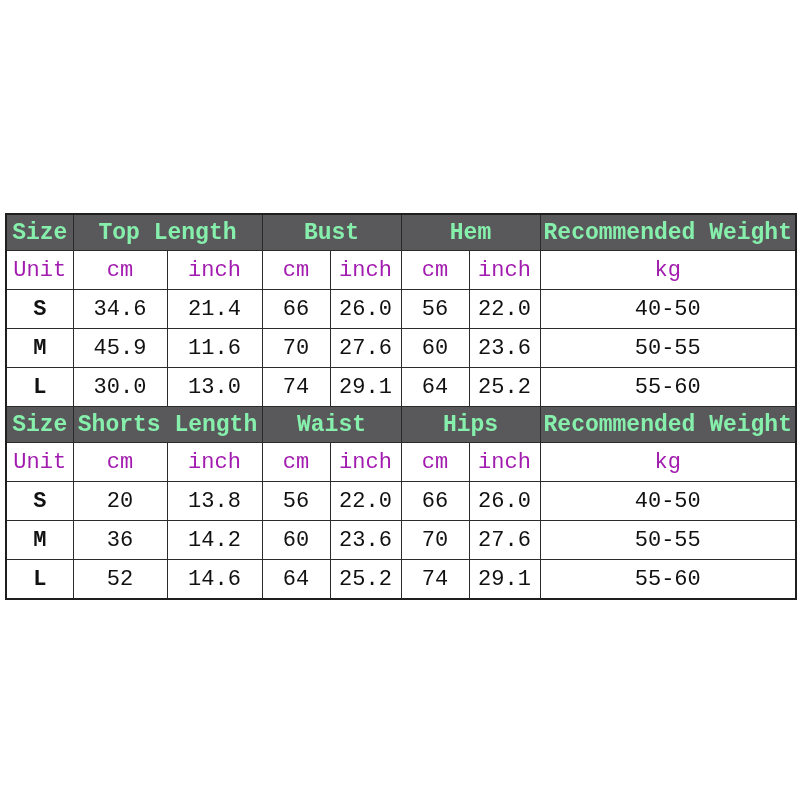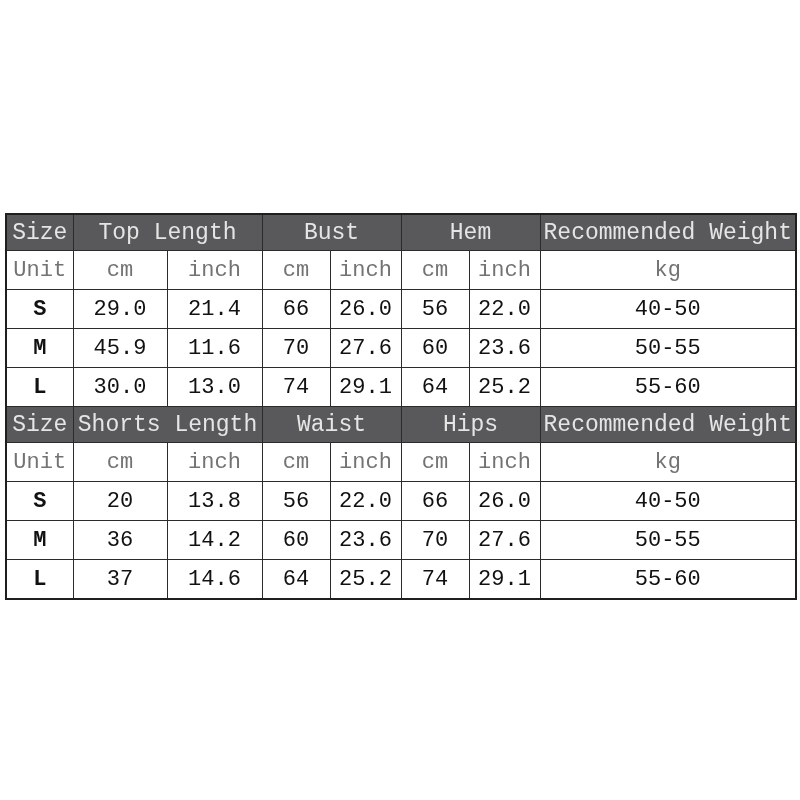--- a/index.html
+++ b/index.html
@@ -28,27 +28,27 @@
     border: 1px solid #2b2b2b;
     padding: 0;
     text-align: center;
     vertical-align: middle;
     overflow: hidden;
     white-space: nowrap;
   }
   tr.group-header th {
     height: 35px;
     background: #59595b;
-    color: #e5e5e5;
+    color: #86efac;
     font-size: 23px;
-    font-weight: normal;
+    font-weight: bold;
   }
   tr.unit-row td {
     height: 38px;
-    color: #737373;
+    color: #a21caf;
     font-size: 22px;
   }
   tr.data-row td {
     height: 38px;
     color: #111111;
     font-size: 22px;
   }
   tr.data-row td.size-cell {
     font-weight: bold;
   }
@@ -90,21 +90,21 @@
       <td>cm</td>
       <td>inch</td>
       <td>cm</td>
       <td>inch</td>
       <td>cm</td>
       <td>inch</td>
       <td>kg</td>
     </tr>
     <tr class="data-row">
       <td class="size-cell">S</td>
-      <td>29.0</td>
+      <td>34.6</td>
       <td>21.4</td>
       <td>66</td>
       <td>26.0</td>
       <td>56</td>
       <td>22.0</td>
       <td>40-50</td>
     </tr>
     <tr class="data-row">
       <td class="size-cell">M</td>
       <td>45.9</td>
@@ -158,21 +158,21 @@
       <td>36</td>
       <td>14.2</td>
       <td>60</td>
       <td>23.6</td>
       <td>70</td>
       <td>27.6</td>
       <td>50-55</td>
     </tr>
     <tr class="data-row">
       <td class="size-cell">L</td>
-      <td>37</td>
+      <td>52</td>
       <td>14.6</td>
       <td>64</td>
       <td>25.2</td>
       <td>74</td>
       <td>29.1</td>
       <td>55-60</td>
     </tr>
   </tbody>
     </table>
 </div>

